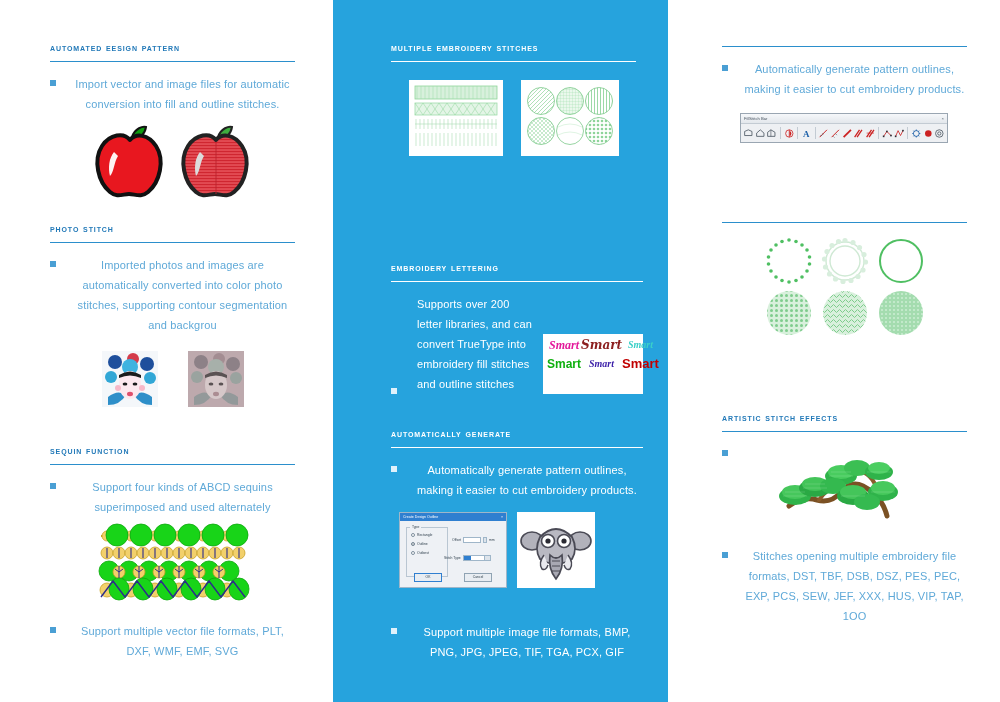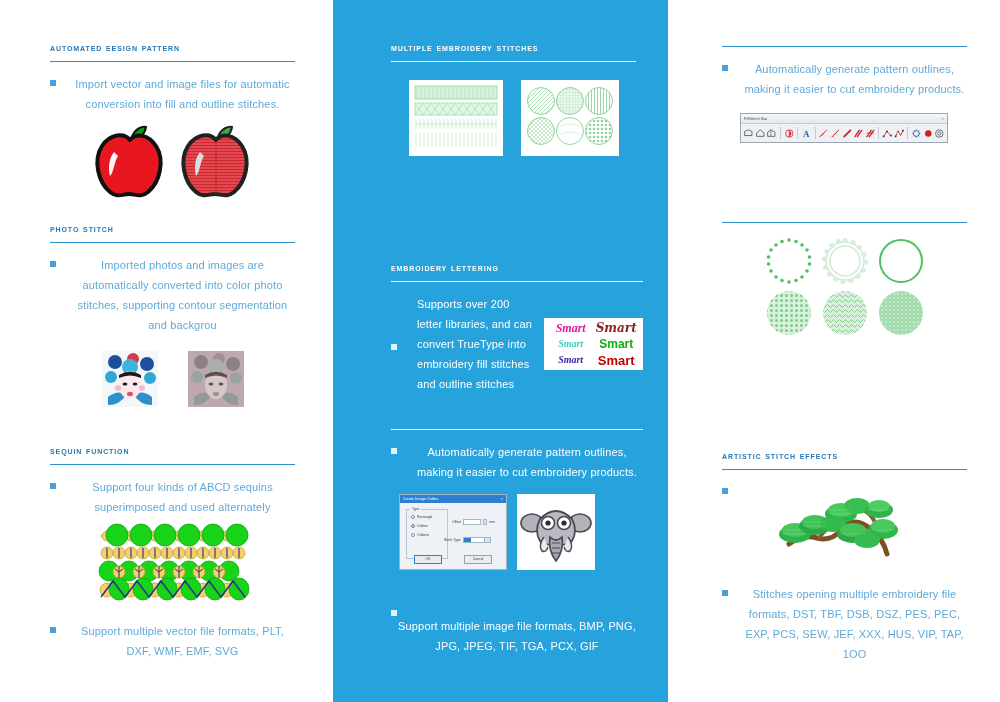--- a/index.html
+++ b/index.html
@@ -118,29 +118,29 @@
   .cards { display: flex; justify-content: center; gap: 18px; }
   .card {
     background: #ffffff;
     padding: 3px;
     box-sizing: border-box;
   }
 
   
   .lettering-wrap {
     display: flex;
-    align-items: center;
+    align-items: flex-end;
     gap: 6px;
   }
   .smartbox {
     background: #ffffff;
     width: 100px;
-    height: 52px;
+    height: 60px;
     display: grid;
-    grid-template-columns: 1fr 1fr;
+    grid-template-columns: 1fr 1fr 1fr;
     grid-template-rows: 1fr 1fr 1fr;
     align-items: center;
     justify-items: center;
     padding: 2px 4px;
     box-sizing: border-box;
   }
   .sw { font-size: 12px; line-height: 1; white-space: nowrap; }
   .sw-1 { color: #e3189a; font-style: italic; font-weight: bold; font-family: "Liberation Serif", serif; }
   .sw-2 { color: #8c2020; font-style: italic; font-weight: bold; font-family: "DejaVu Serif", serif; font-size: 12px; }
   .sw-3 { color: #3ad0c8; font-style: italic; font-weight: bold; font-family: "Liberation Serif", serif; font-size: 10px; }
@@ -531,20 +531,21 @@
           <span class="sw sw-2">Smart</span>
           <span class="sw sw-3">Smart</span>
           <span class="sw sw-4">Smart</span>
           <span class="sw sw-5">Smart</span>
           <span class="sw sw-6">Smart</span>
         </div>
       </div>
     </div>
 
     <div class="section" style="left:58px; top:424px; width:252px;">
+      <div class="sec-title">Automatically Generate</div>
       <div class="rule"></div>
       <div class="bullet-row">
         <span class="bullet-mark"></span>
         <span class="bullet-text">Automatically generate pattern outlines, making it easier to cut embroidery products.</span>
       </div>
 
       <div class="figure dlg-row" style="margin-top:12px; margin-left:8px;">
 
         <div class="dialog">
           <div class="dlg-title">
@@ -598,21 +599,21 @@
             <circle cx="28" cy="26" r="2.6" fill="#2b2b33"></circle>
             <circle cx="44" cy="26" r="2.6" fill="#2b2b33"></circle>
             <path d="M30 40 q6 6 12 0 q2 14 -6 24 q-8 -10 -6 -24 Z" fill="#a8a8b3" stroke="#4a4a55" stroke-width="1.7"></path>
             <path d="M24 40 q-6 8 -2 14 q4 2 6 -4" fill="#e9e9ee" stroke="#4a4a55" stroke-width="1.5"></path>
             <path d="M48 40 q6 8 2 14 q-4 2 -6 -4" fill="#e9e9ee" stroke="#4a4a55" stroke-width="1.5"></path>
             <path d="M32 46 h8 M32 51 h8 M32 56 h8" stroke="#4a4a55" stroke-width="1"></path>
           </svg>
         </div>
       </div>
 
-      <div class="bullet-row" style="margin-top:34px;flex-direction:column;">
+      <div class="bullet-row" style="margin-top:34px;">
         <span class="bullet-mark"></span>
         <span class="bullet-text">Support multiple image file formats, BMP, PNG, JPG, JPEG, TIF, TGA, PCX, GIF</span>
       </div>
     </div>
   </div>
 
   <div class="col col-right">
 
     <div class="section" style="left:54px; top:38px; width:245px;">
       <div class="rule" style="margin-top:8px;"></div>
@@ -773,21 +774,21 @@
               <pattern id="m3" width="4" height="4" patternUnits="userSpaceOnUse">
             <rect width="4" height="4" fill="#a4dcaf"></rect>
                 <circle cx="2" cy="2" r="1" fill="#cdeed4"></circle>
           </pattern>
             </defs>
           <circle cx="25" cy="25" r="22" fill="url(#m3)"></circle>
         </svg>
       </div>
     </div>
 
-    <div class="section" style="left:54px; top:446px; width:245px;">
+    <div class="section" style="left:54px; top:408px; width:245px;">
       <div class="sec-title">Artistic Stitch Effects</div>
       <div class="rule"></div>
       <div class="bullet-row">
         <span class="bullet-mark"></span>
         <span class="bullet-text"></span>
       </div>
       <div class="figure tree" style="margin-top:-4px;">
         <svg width="148" height="72" viewBox="0 0 148 72">
           <path d="M18 54 q14 -10 28 -6 q14 4 24 -8 q10 -12 22 -6 q10 5 18 16 q4 6 6 14" stroke="#7b5124" stroke-width="5" fill="none" stroke-linecap="round"></path>
           <path d="M48 48 q8 -12 18 -14" stroke="#8a5c2b" stroke-width="4" fill="none" stroke-linecap="round"></path>

